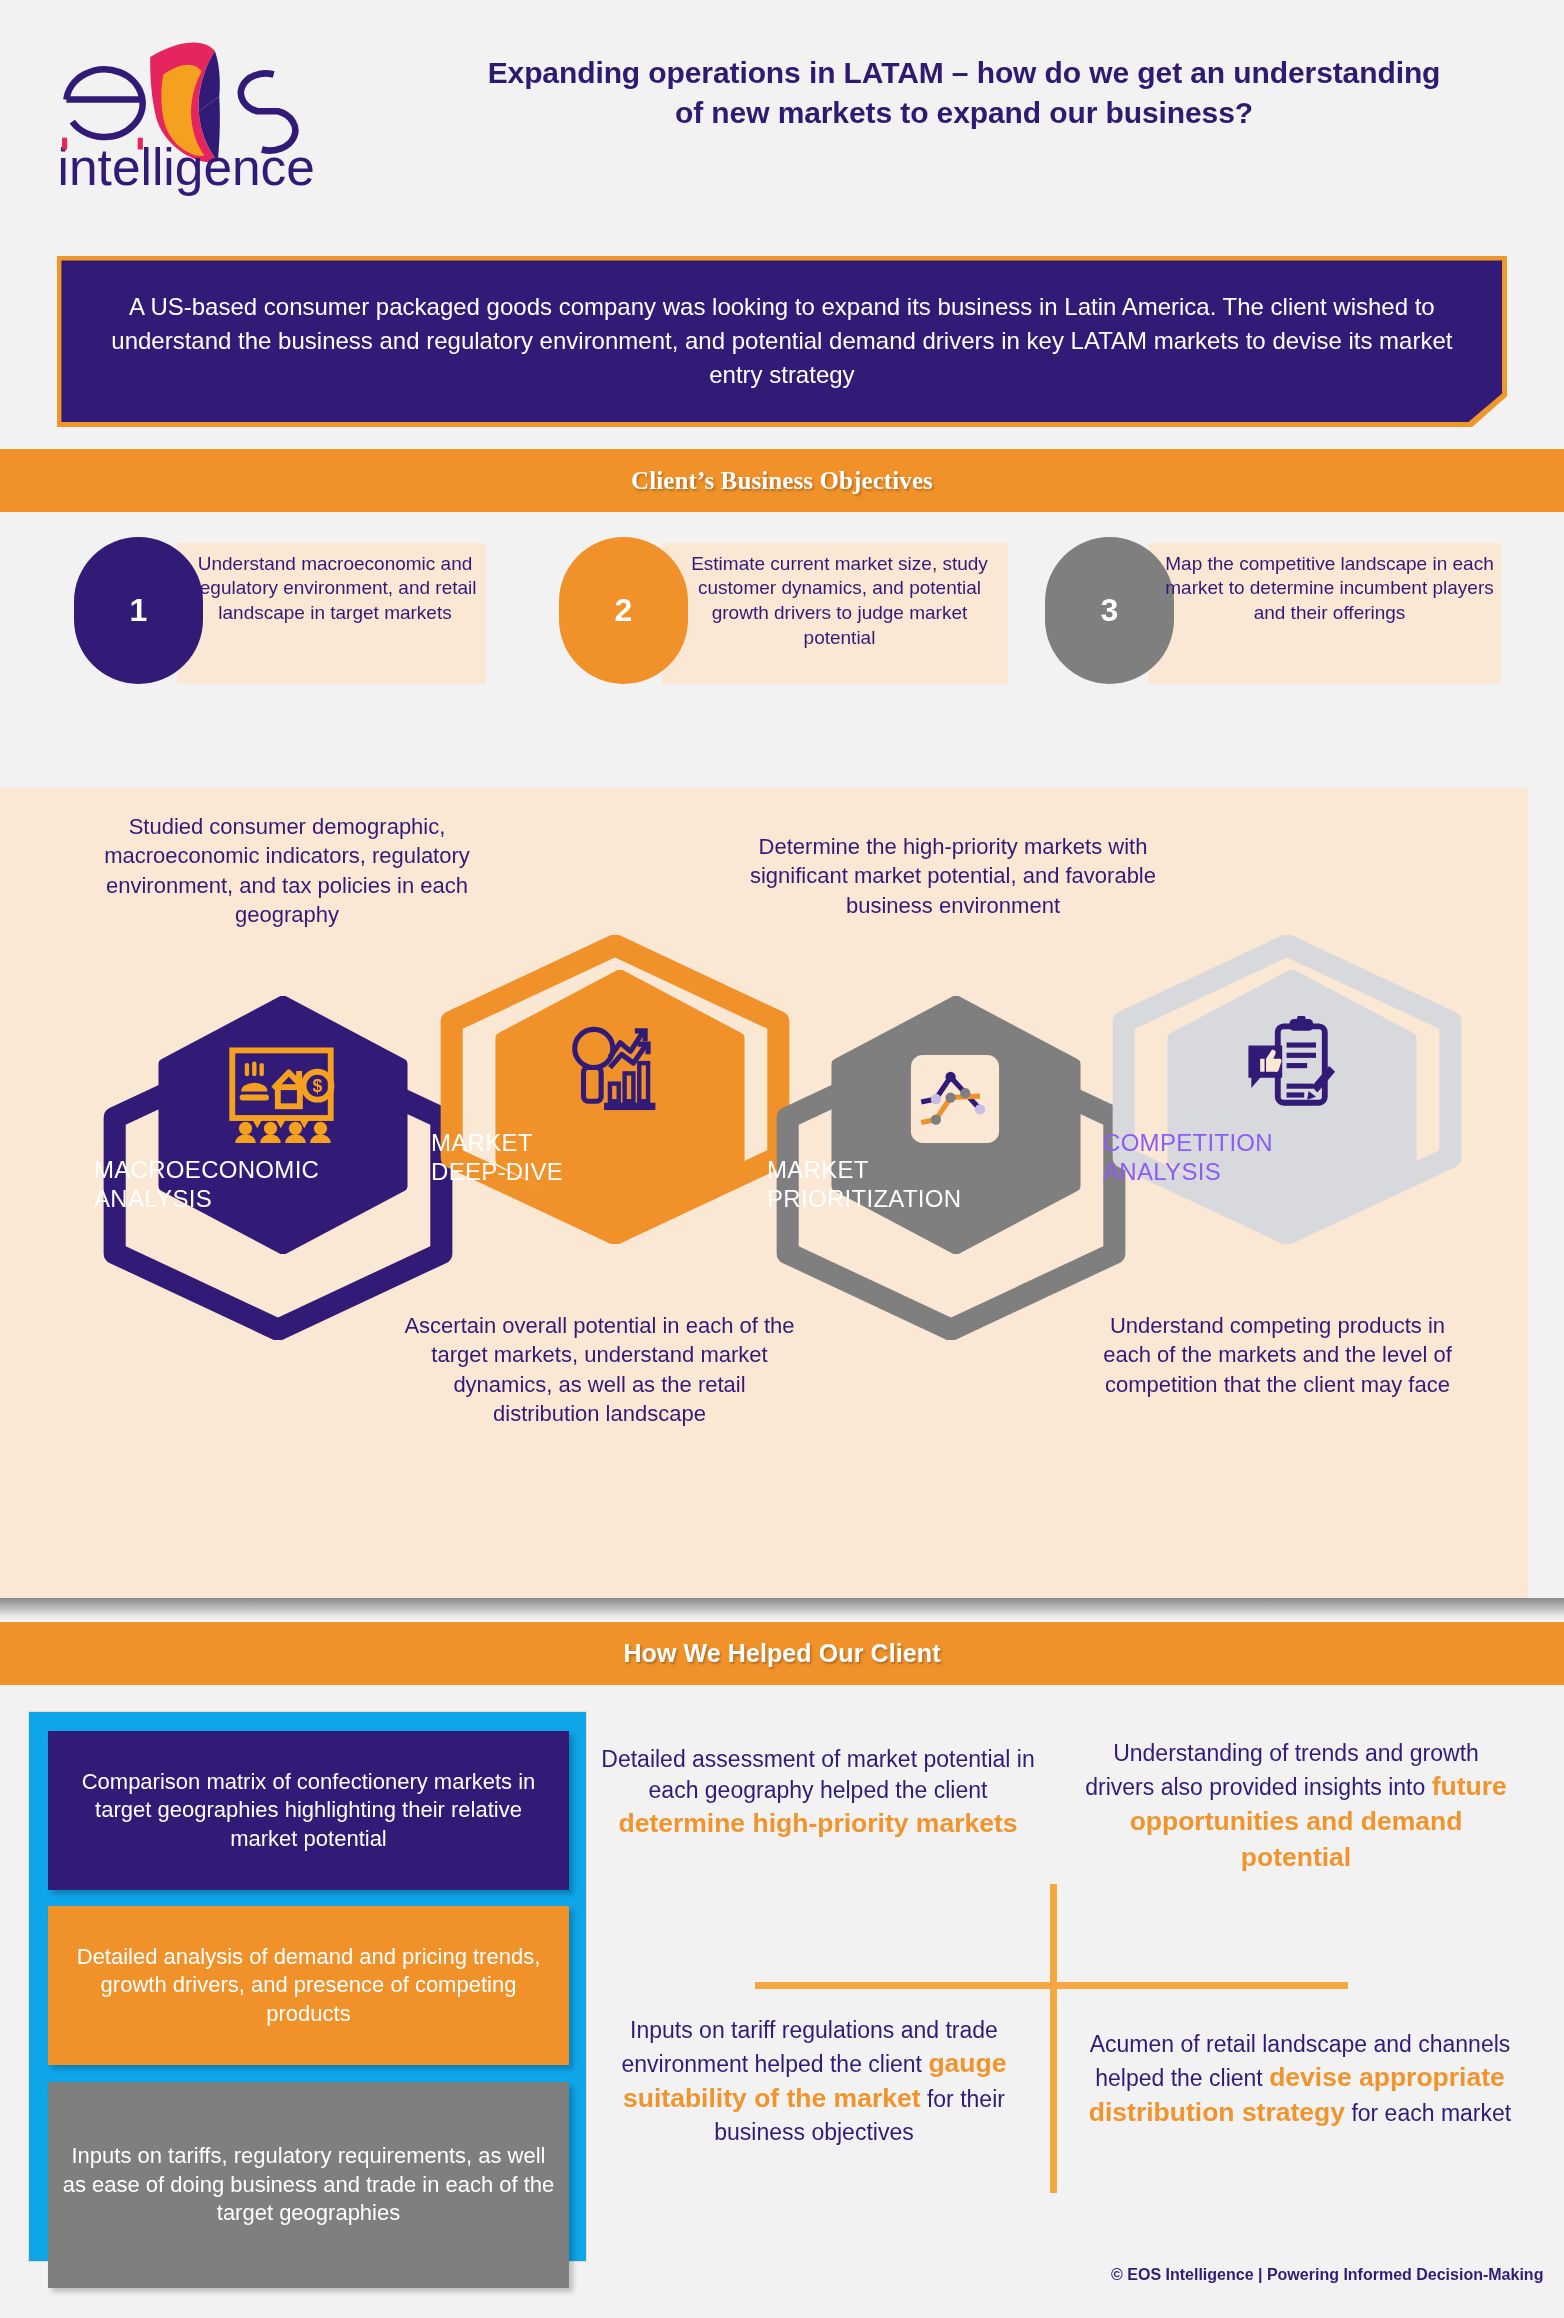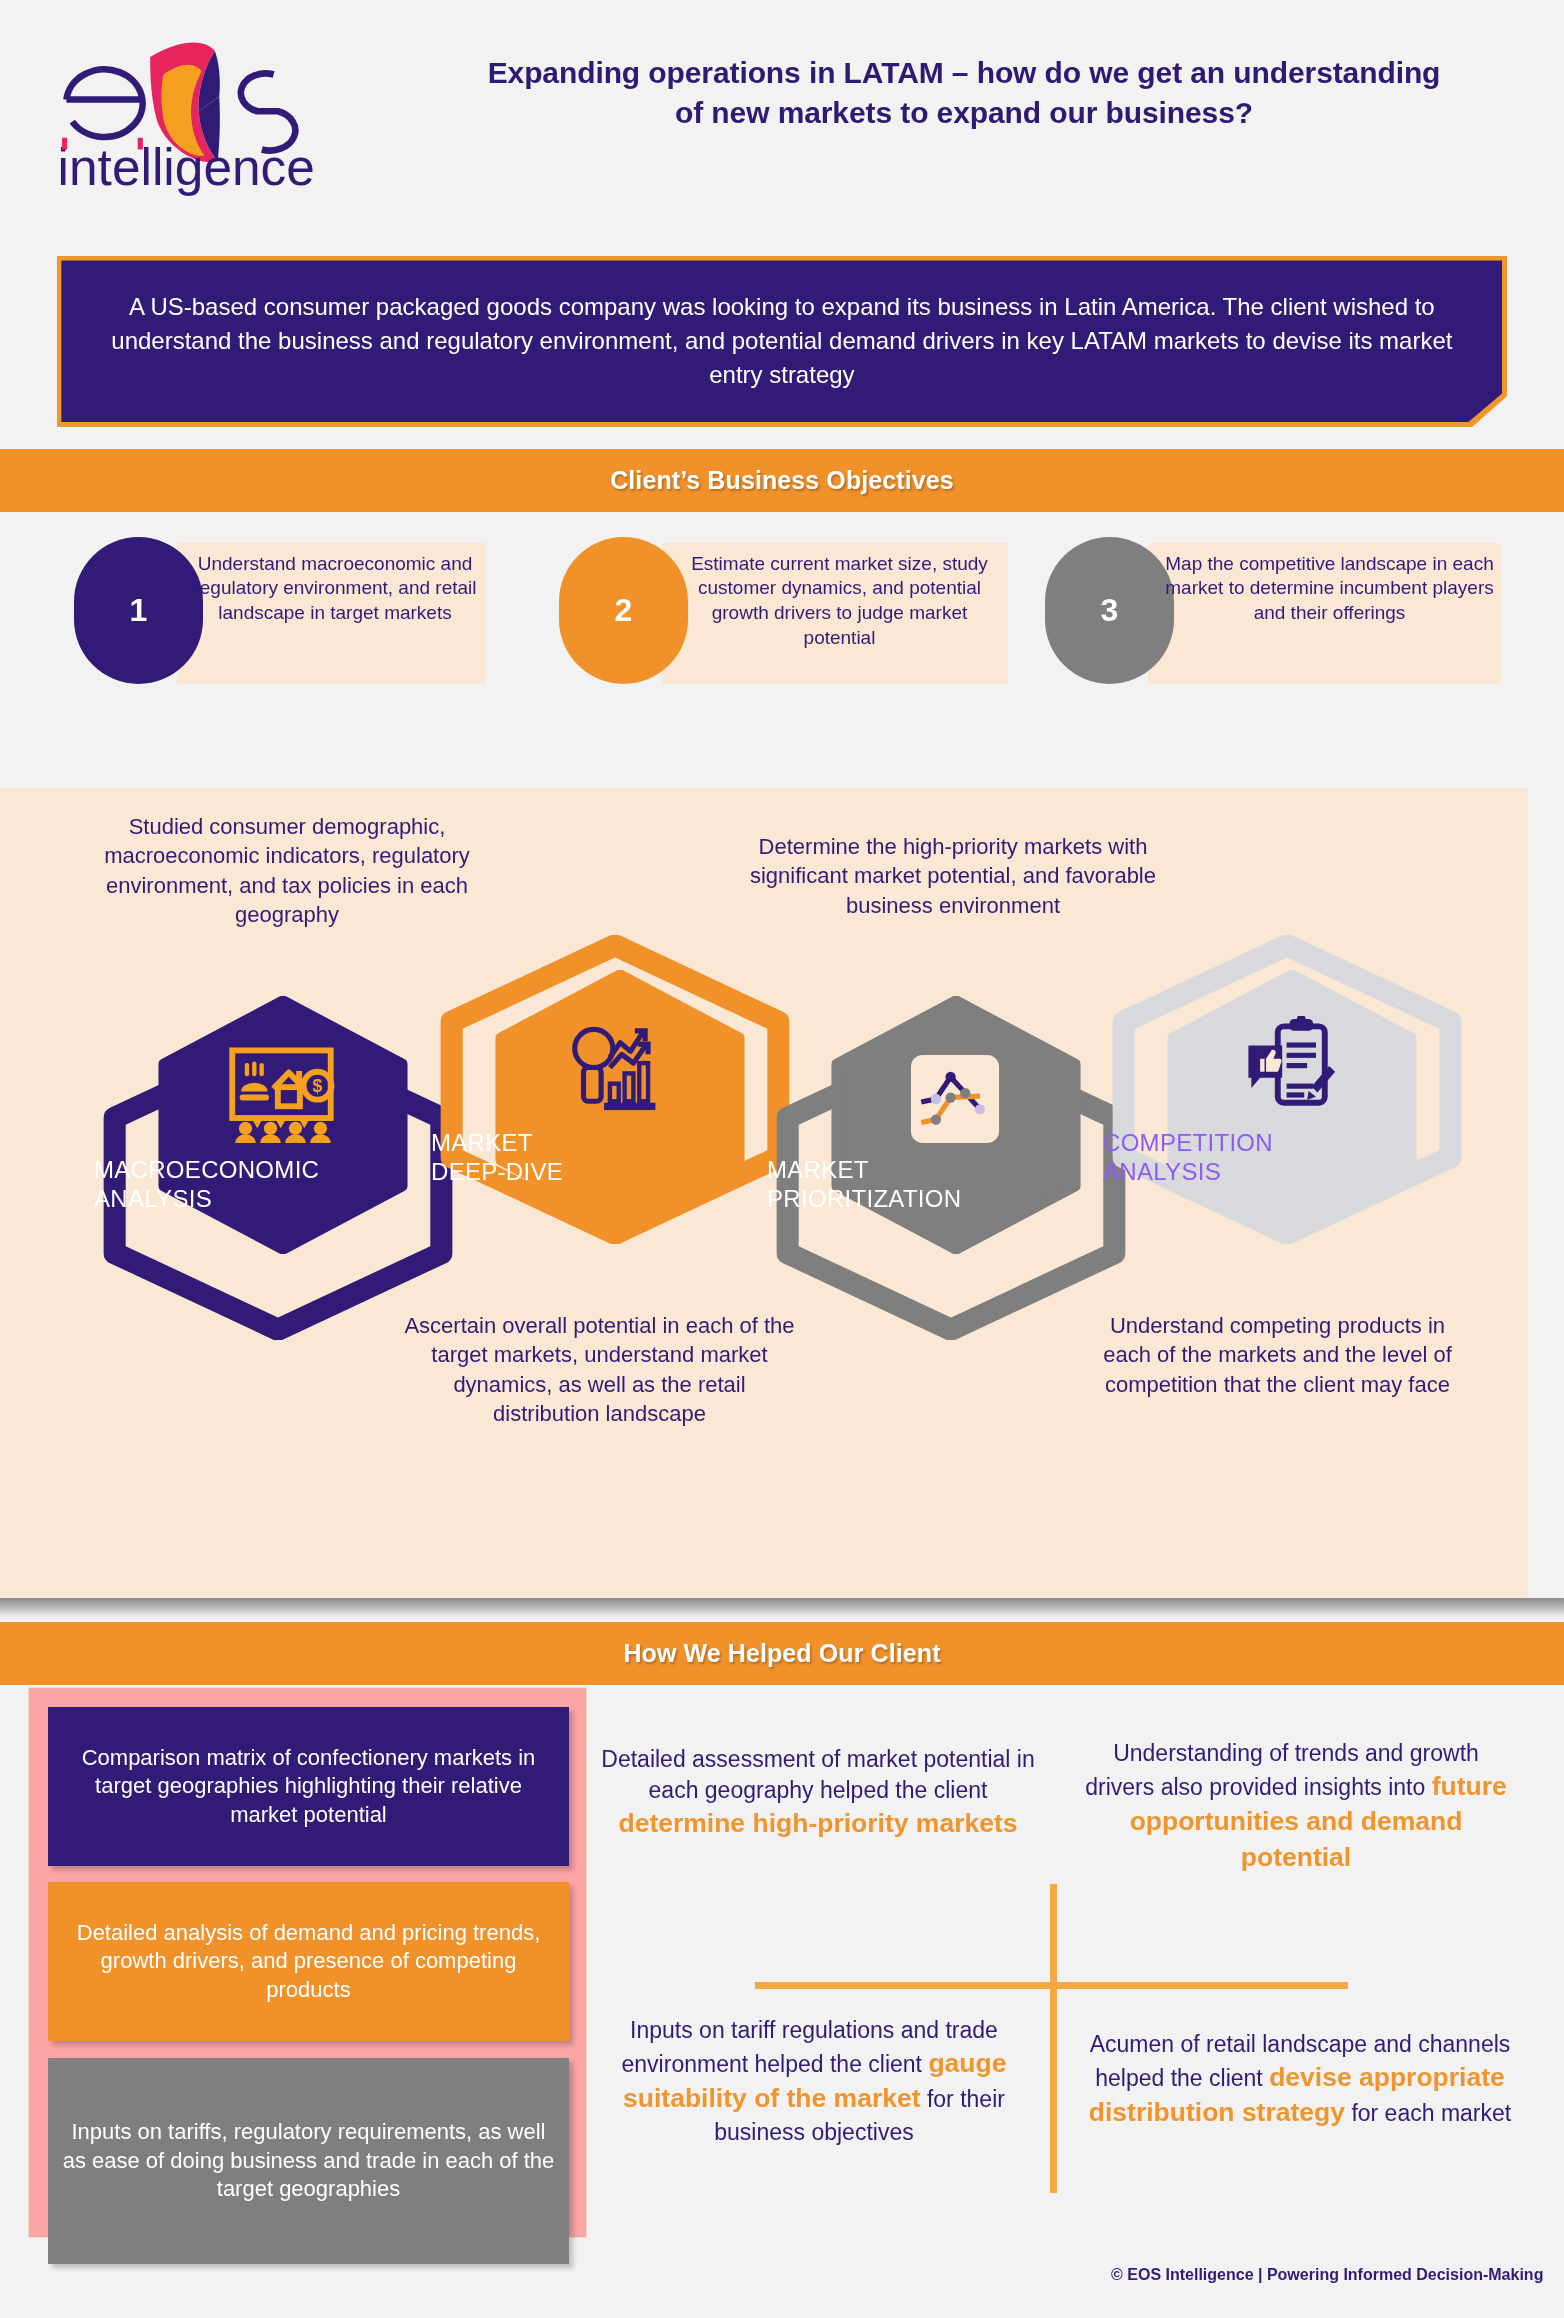--- a/index.html
+++ b/index.html
@@ -42,21 +42,21 @@
 
   
   .banner {
     position: absolute; left: 0; width: 1564px; height: 63px;
     background: #f0912a; display: flex; align-items: center; justify-content: center;
   }
   .banner-label {
     color: #ffffff; font-weight: bold; font-size: 25px; letter-spacing: 0.1px;
     text-shadow: 1.5px 1.5px 2.2px rgba(0,0,0,0.25);
   }
-  #banner-objectives { top: 449px; }
+  #banner-objectives { top: 449px; font-family: Liberation Serif, serif; }
   #banner-approach  { top: 725px; }
   #banner-helped    { top: 1622px; }
 
   
   .objectives { position: absolute; left: 0; top: 537px; width: 1564px; height: 155px; }
   .obj { position: absolute; top: 0; height: 147px; }
   .obj-band {
     position: absolute; top: 5.9px; height: 141px; background: #fbe8d4;
   }
   .obj-bullet {
@@ -87,22 +87,22 @@
   .hex-outline, .hex-fill { position: absolute; }
   .hex-label {
     position: absolute; width: 100%; text-align: left;
     font-size: 24px; line-height: 1.22; letter-spacing: 0.3px;
   }
   .hex-icon { position: absolute; }
 
   
   .helped { position: absolute; left: 0; top: 1685px; width: 1564px; height: 574px; }
   .left-panel {
-    position: absolute; left: 28px; top: 2px; width: 559px; height: 551px;
-    background: #fca5a5; border: 1.5px solid #eddcc6;
+    position: absolute; left: 28px; top: 26px; width: 559px; height: 551px;
+    background: #0ea5e9; border: 1.5px solid #eddcc6;
   }
   .hbox {
     position: absolute; left: 19px; width: 521px;
     display: flex; align-items: center; justify-content: center;
     box-shadow: 3.7px 3.7px 5.2px rgba(0,0,0,0.22);
   }
   .hbox span {
     color: #ffffff; font-size: 22px; line-height: 1.30; text-align: center;
     padding: 0 11.8px;
   }

